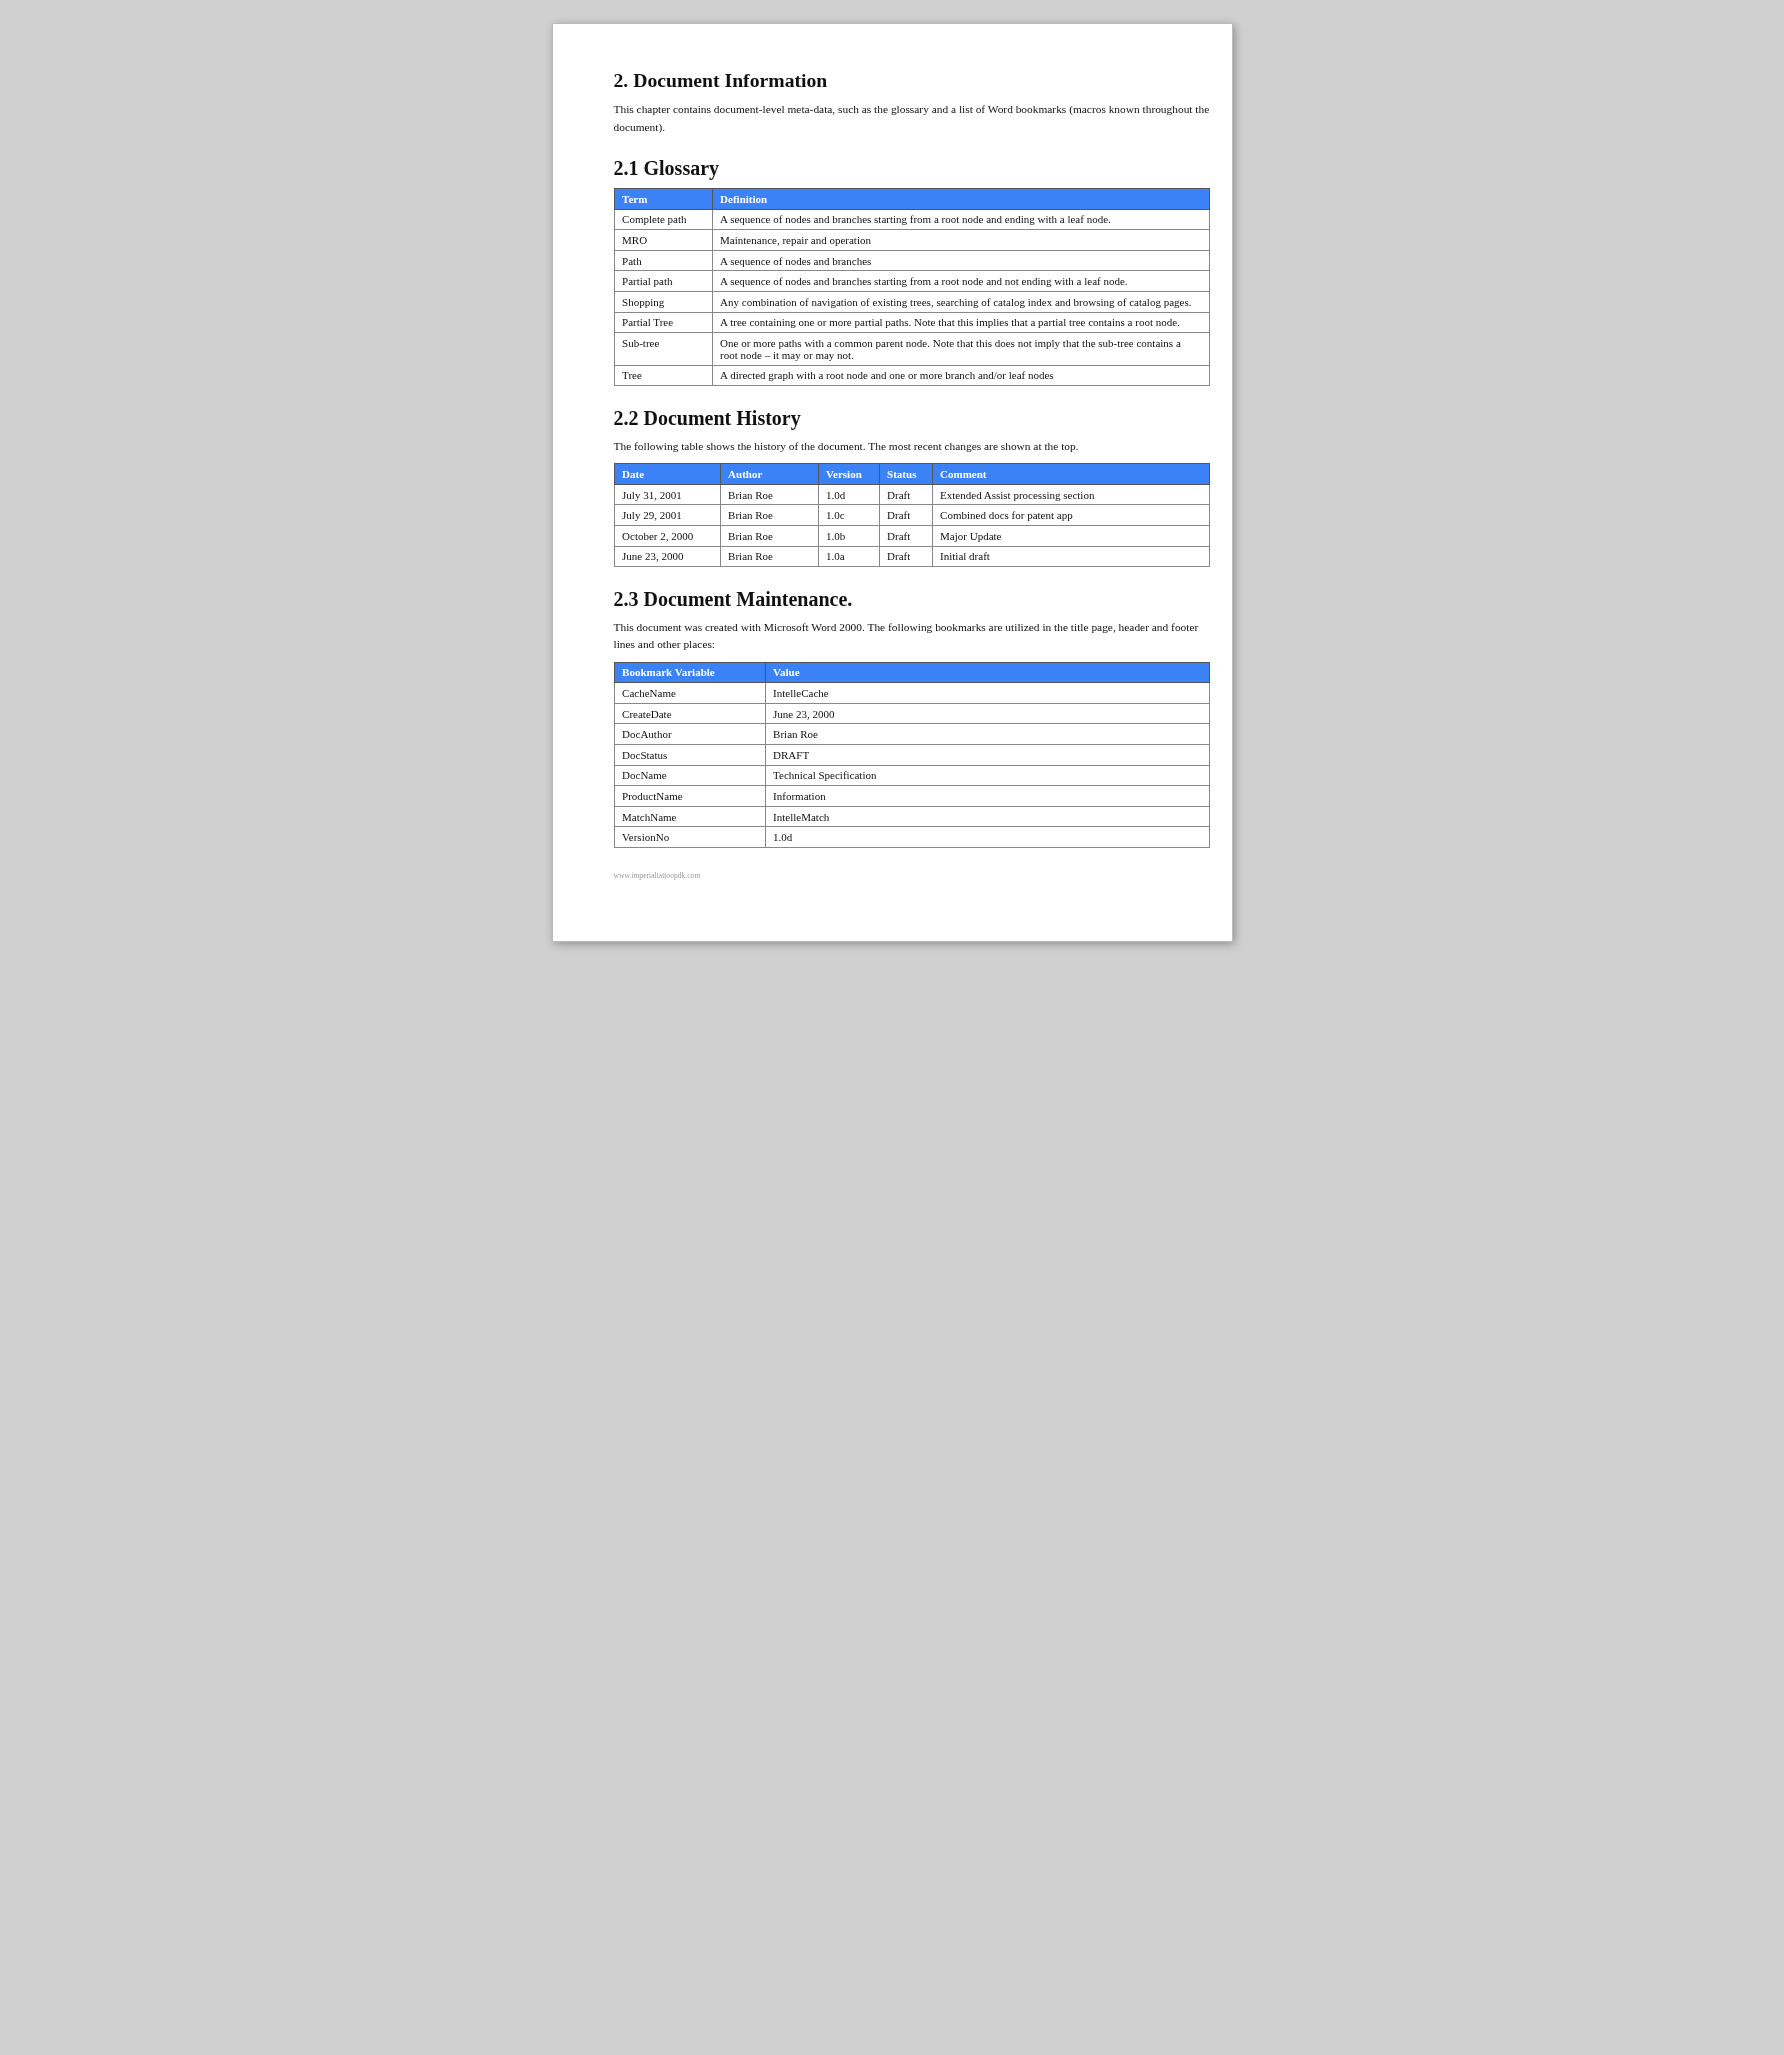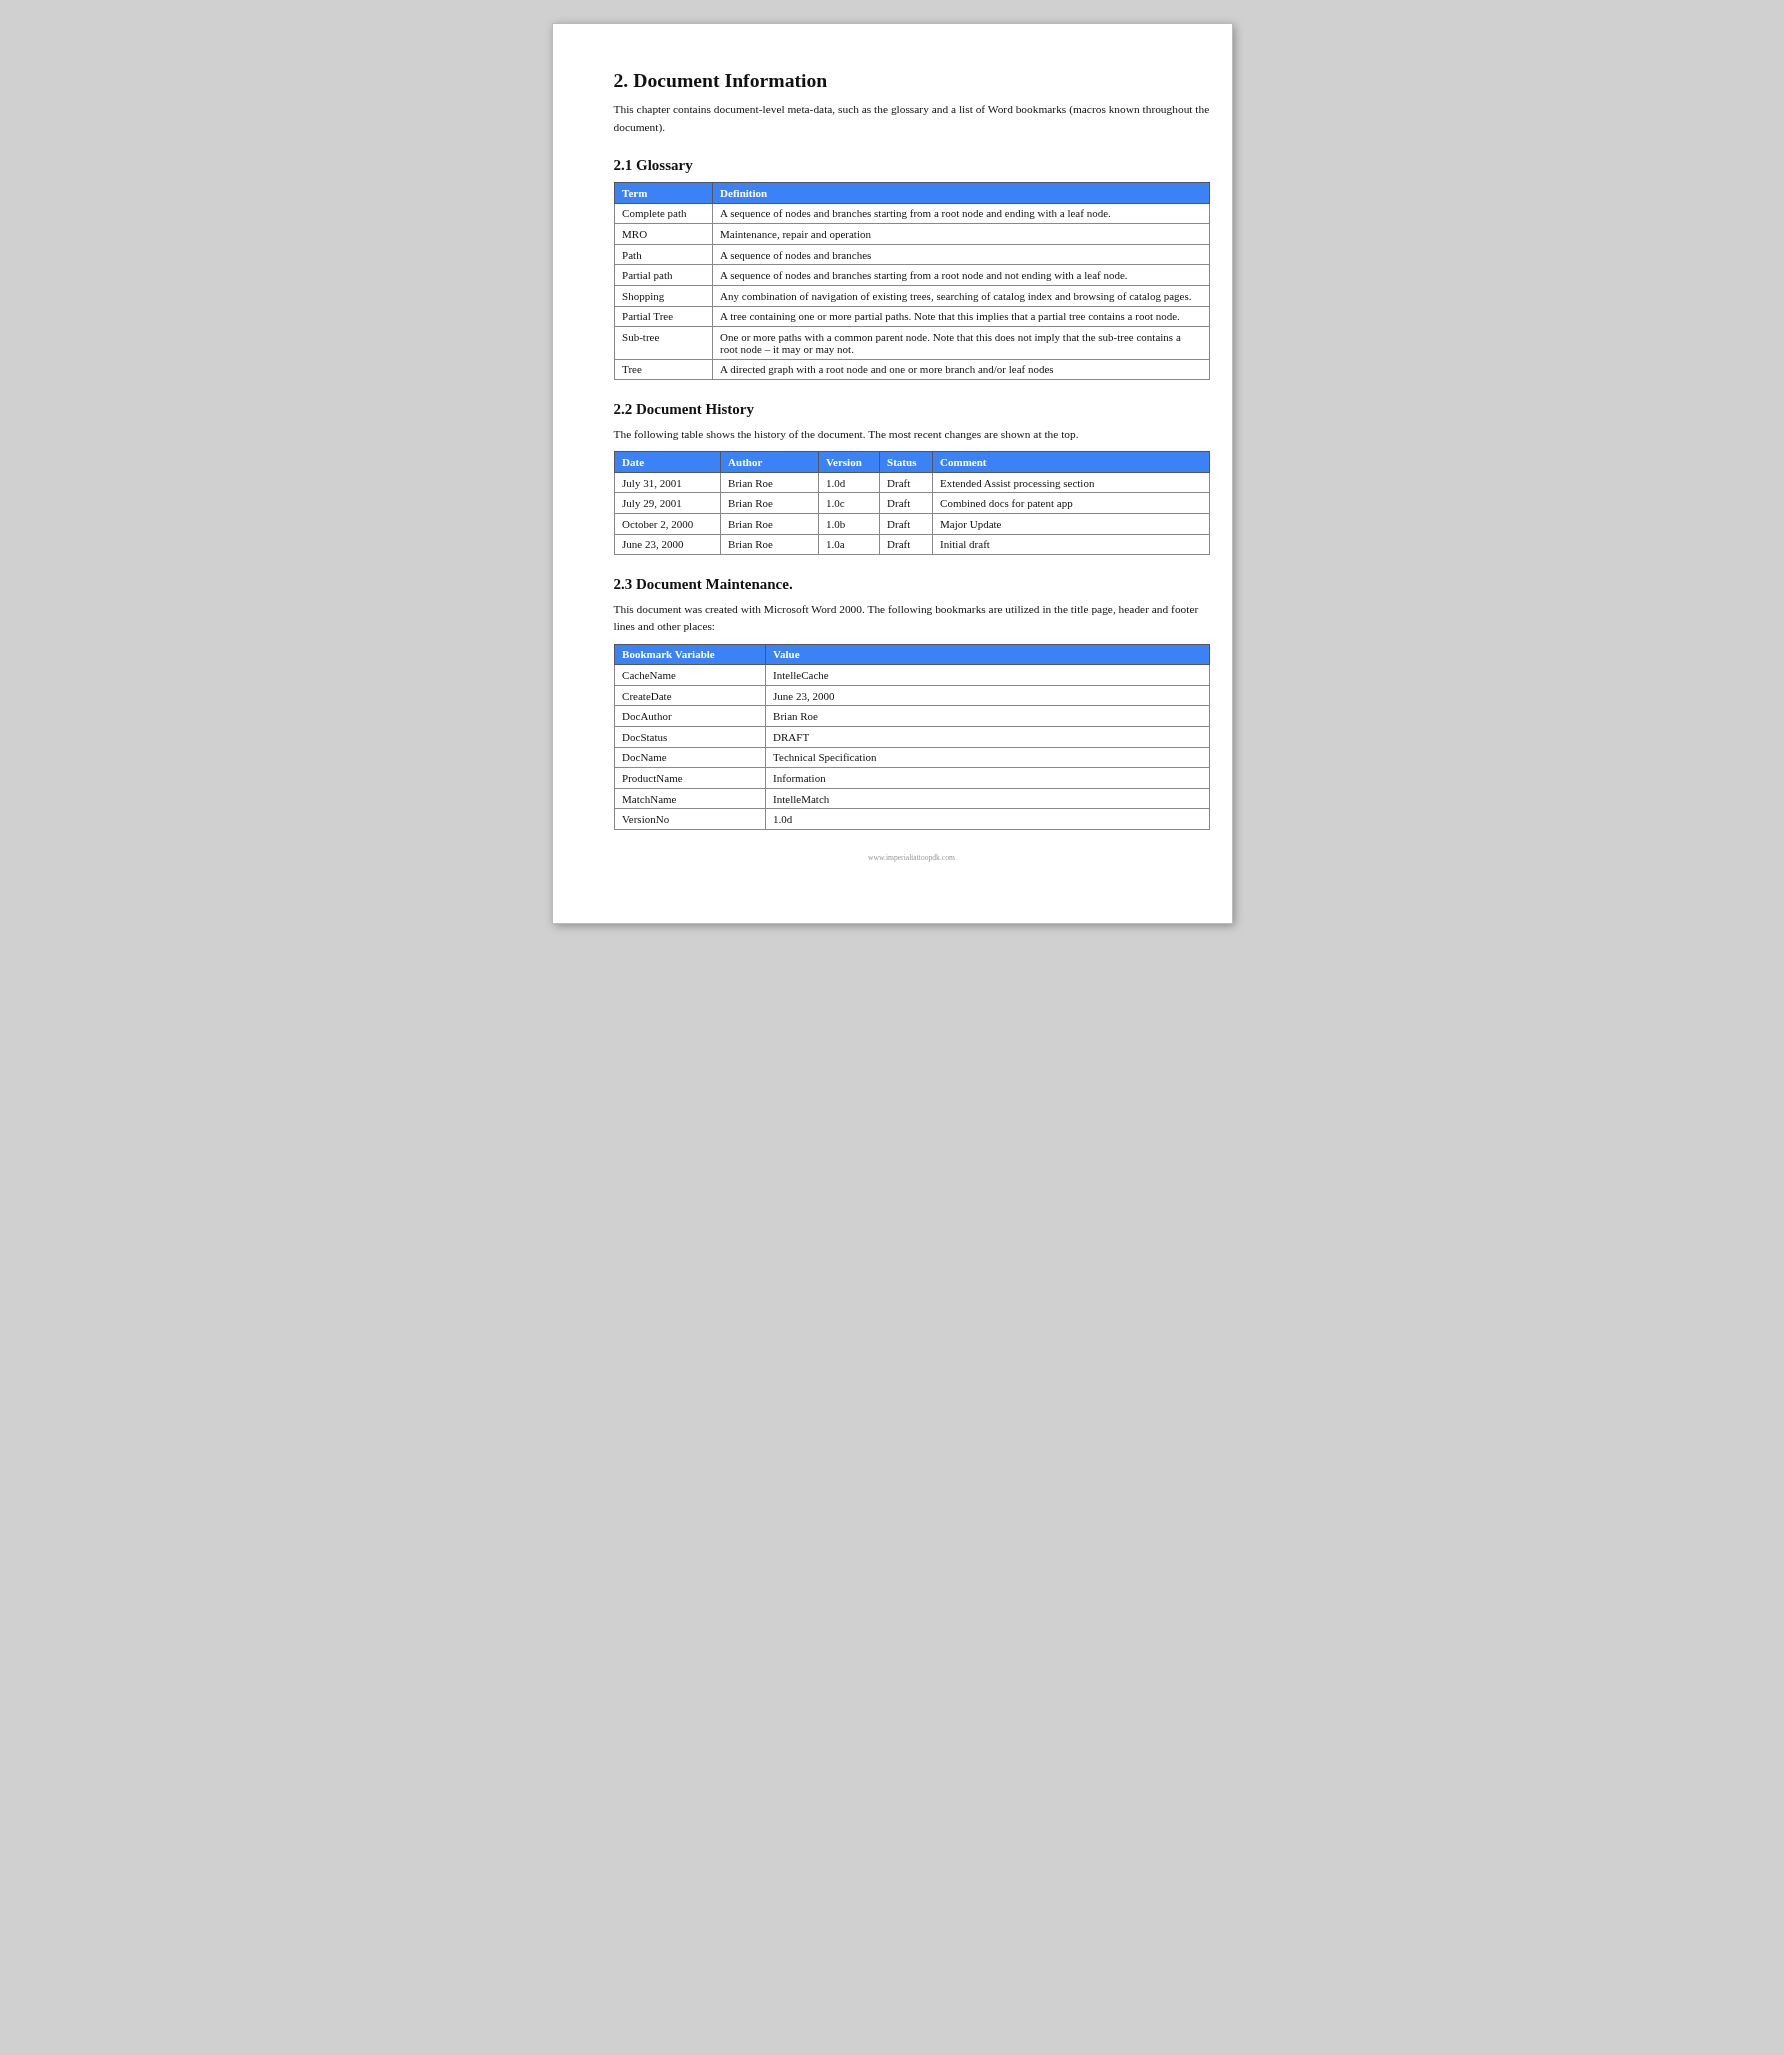--- a/index.html
+++ b/index.html
@@ -20,21 +20,21 @@
       padding: 45px 22px 61px 61px;
       box-shadow: 1.5px 1.5px 9px rgba(0,0,0,0.35);
       border: 0.8px solid #bbb;
     }
     h2 {
       font-size: 19.7px;
       font-weight: bold;
       margin-bottom: 9px;
     }
     h3 {
-      font-size: 15px;
+      font-size: 20px;
       font-weight: bold;
       margin-bottom: 7.6px;
     }
     .section {
       margin-bottom: 21px;
     }
     p {
       line-height: 1.55;
       margin-bottom: 7.6px;
     }
@@ -60,21 +60,20 @@
     .glossary-table th:first-child { width: 98px; }
     .history-table th:nth-child(1) { width: 106px; }
     .history-table th:nth-child(2) { width: 98px; }
     .history-table th:nth-child(3) { width: 61px; }
     .history-table th:nth-child(4) { width: 53px; }
     .bookmark-table th:first-child { width: 151px; }
     .watermark {
       font-size: 7.6px;
       color: #999;
       margin-top: 23px;
-      text-align: center;
     }
   </style>
 </head>
 <body>
 
 <div class="page">
 
   <div class="section">
     <h2>2.   Document Information</h2>
     <p>This chapter contains document-level meta-data, such as the glossary and a list of Word bookmarks (macros known throughout the document).</p>

